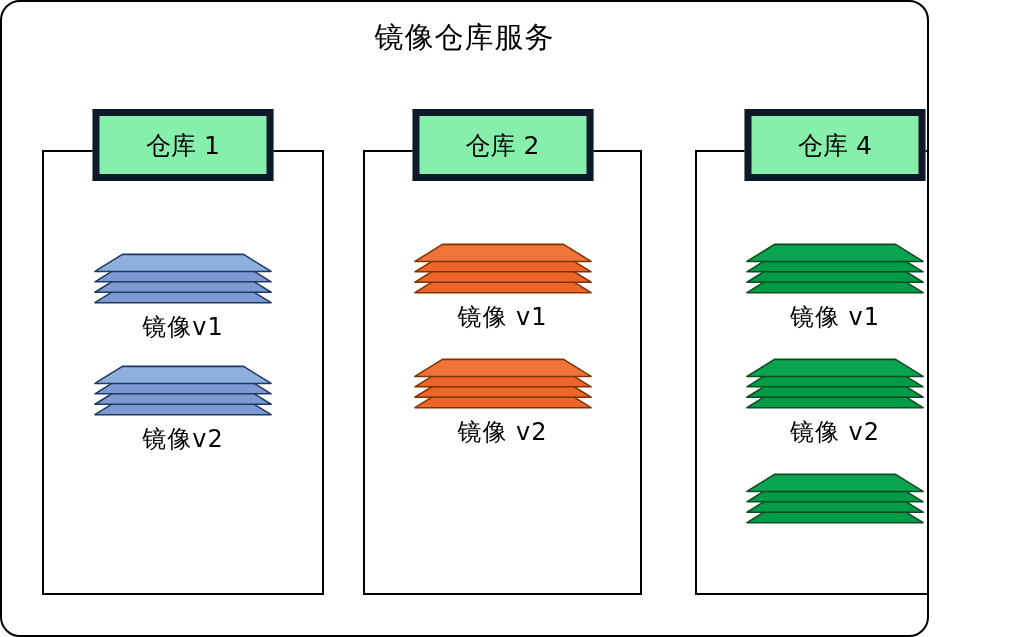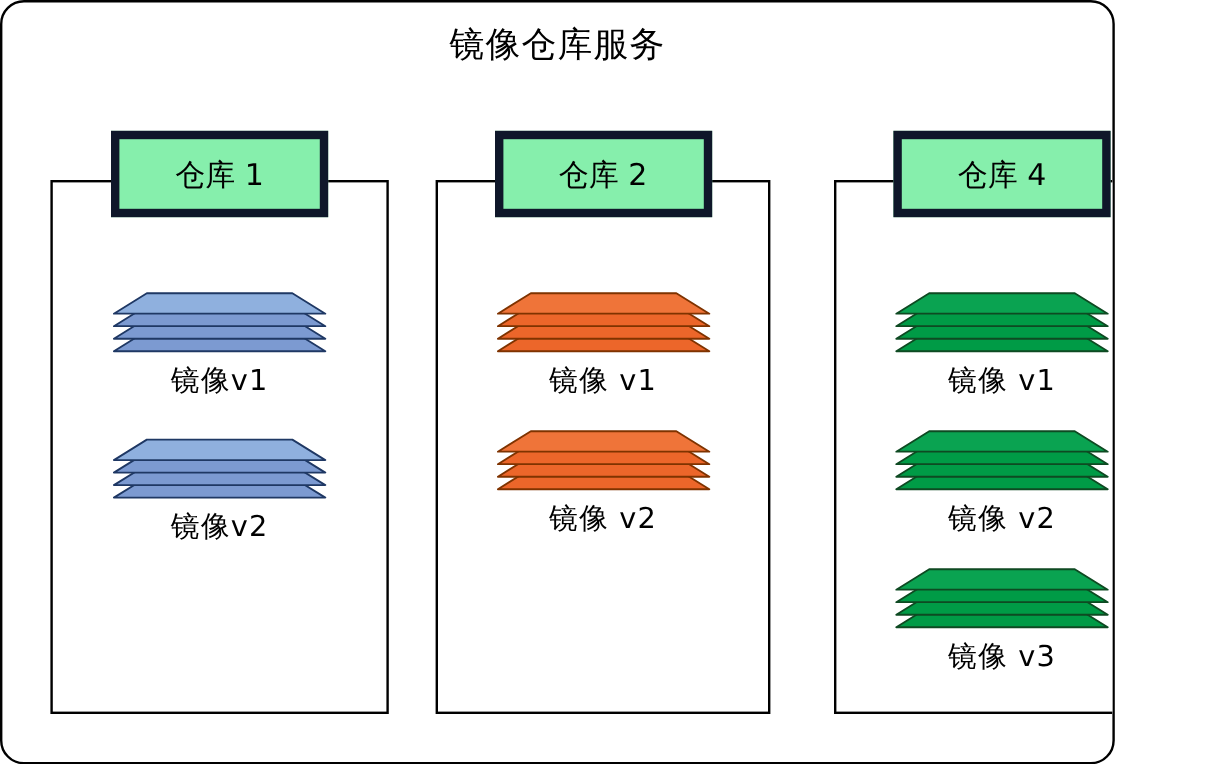--- a/index.html
+++ b/index.html
@@ -85,21 +85,21 @@
 <body>
 
 <div class="canvas">
   <div class="title">镜像仓库服务</div>
 
   <section class="warehouse w1">
     <div class="wlabel">
       <span>仓库 1</span>
     </div>
     <div class="stacks">
-        <div class="stack" style="top: 90px;">
+        <div class="stack" style="top: 100px;">
           <svg viewBox="0 0 190 54">
             <path d="M2 52 L31 34 L159 34 L188 52 Z" fill="#7C9AD1" stroke="#1F3864" stroke-width="1.6" stroke-linejoin="round"></path>
             <path d="M2 41 L31 23 L159 23 L188 41 Z" fill="#7C9AD1" stroke="#1F3864" stroke-width="1.6" stroke-linejoin="round"></path>
             <path d="M2 30 L31 12 L159 12 L188 30 Z" fill="#7C9AD1" stroke="#1F3864" stroke-width="1.6" stroke-linejoin="round"></path>
             <path d="M2 19 L31 1 L159 1 L188 19 Z" fill="#8FB0DE" stroke="#1F3864" stroke-width="1.6" stroke-linejoin="round"></path>
           </svg>
           <div class="img-label">镜像v1</div>
         </div>
         <div class="stack" style="top: 212px;">
           <svg viewBox="0 0 190 54">
@@ -162,17 +162,16 @@
           </svg>
           <div class="img-label">镜像 v2</div>
         </div>
         <div class="stack" style="top: 320px;">
           <svg viewBox="0 0 190 54">
             <path d="M2 52 L31 34 L159 34 L188 52 Z" fill="#009B46" stroke="#0E4A22" stroke-width="1.6" stroke-linejoin="round"></path>
             <path d="M2 41 L31 23 L159 23 L188 41 Z" fill="#009B46" stroke="#0E4A22" stroke-width="1.6" stroke-linejoin="round"></path>
             <path d="M2 30 L31 12 L159 12 L188 30 Z" fill="#009B46" stroke="#0E4A22" stroke-width="1.6" stroke-linejoin="round"></path>
             <path d="M2 19 L31 1 L159 1 L188 19 Z" fill="#0AA351" stroke="#0E4A22" stroke-width="1.6" stroke-linejoin="round"></path>
           </svg>
-          <div class="img-label">镜像 v3</div>
         </div>
       </div>
   </section>
 </div>
 
 </body></html>

